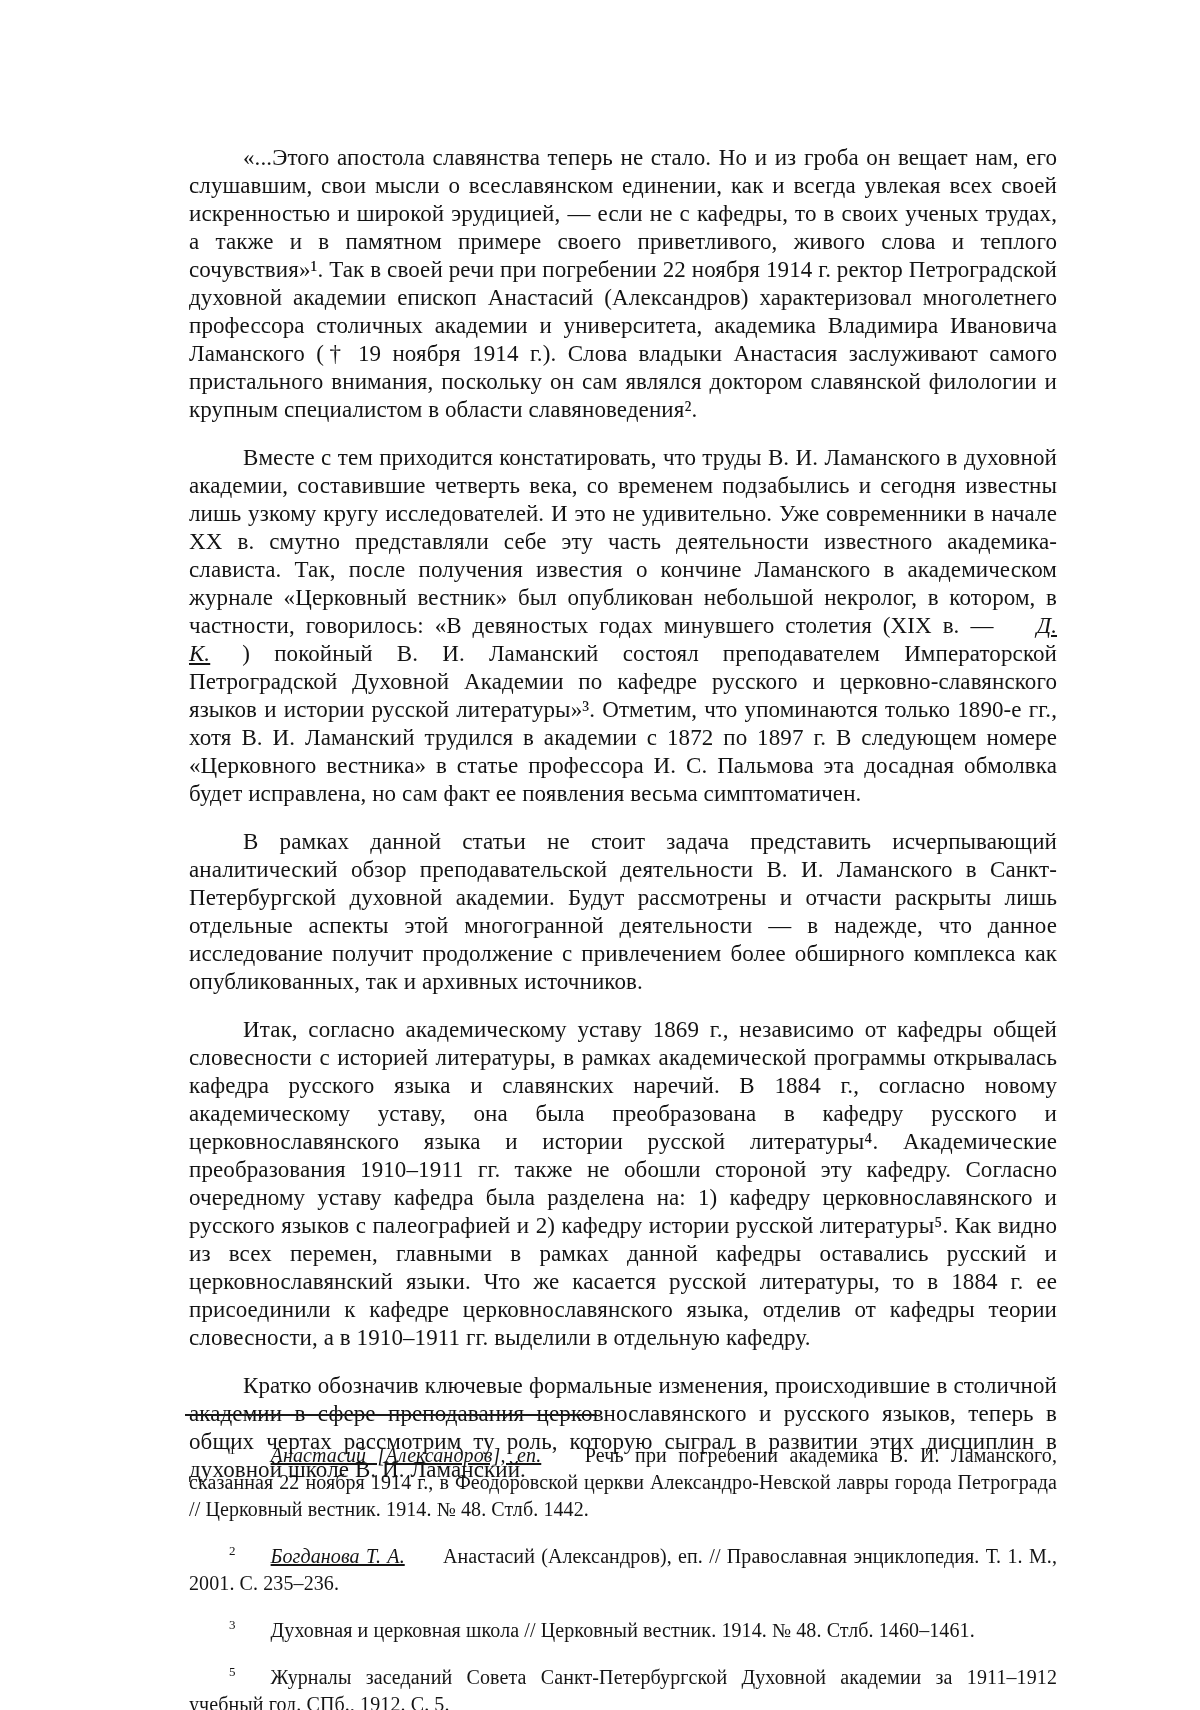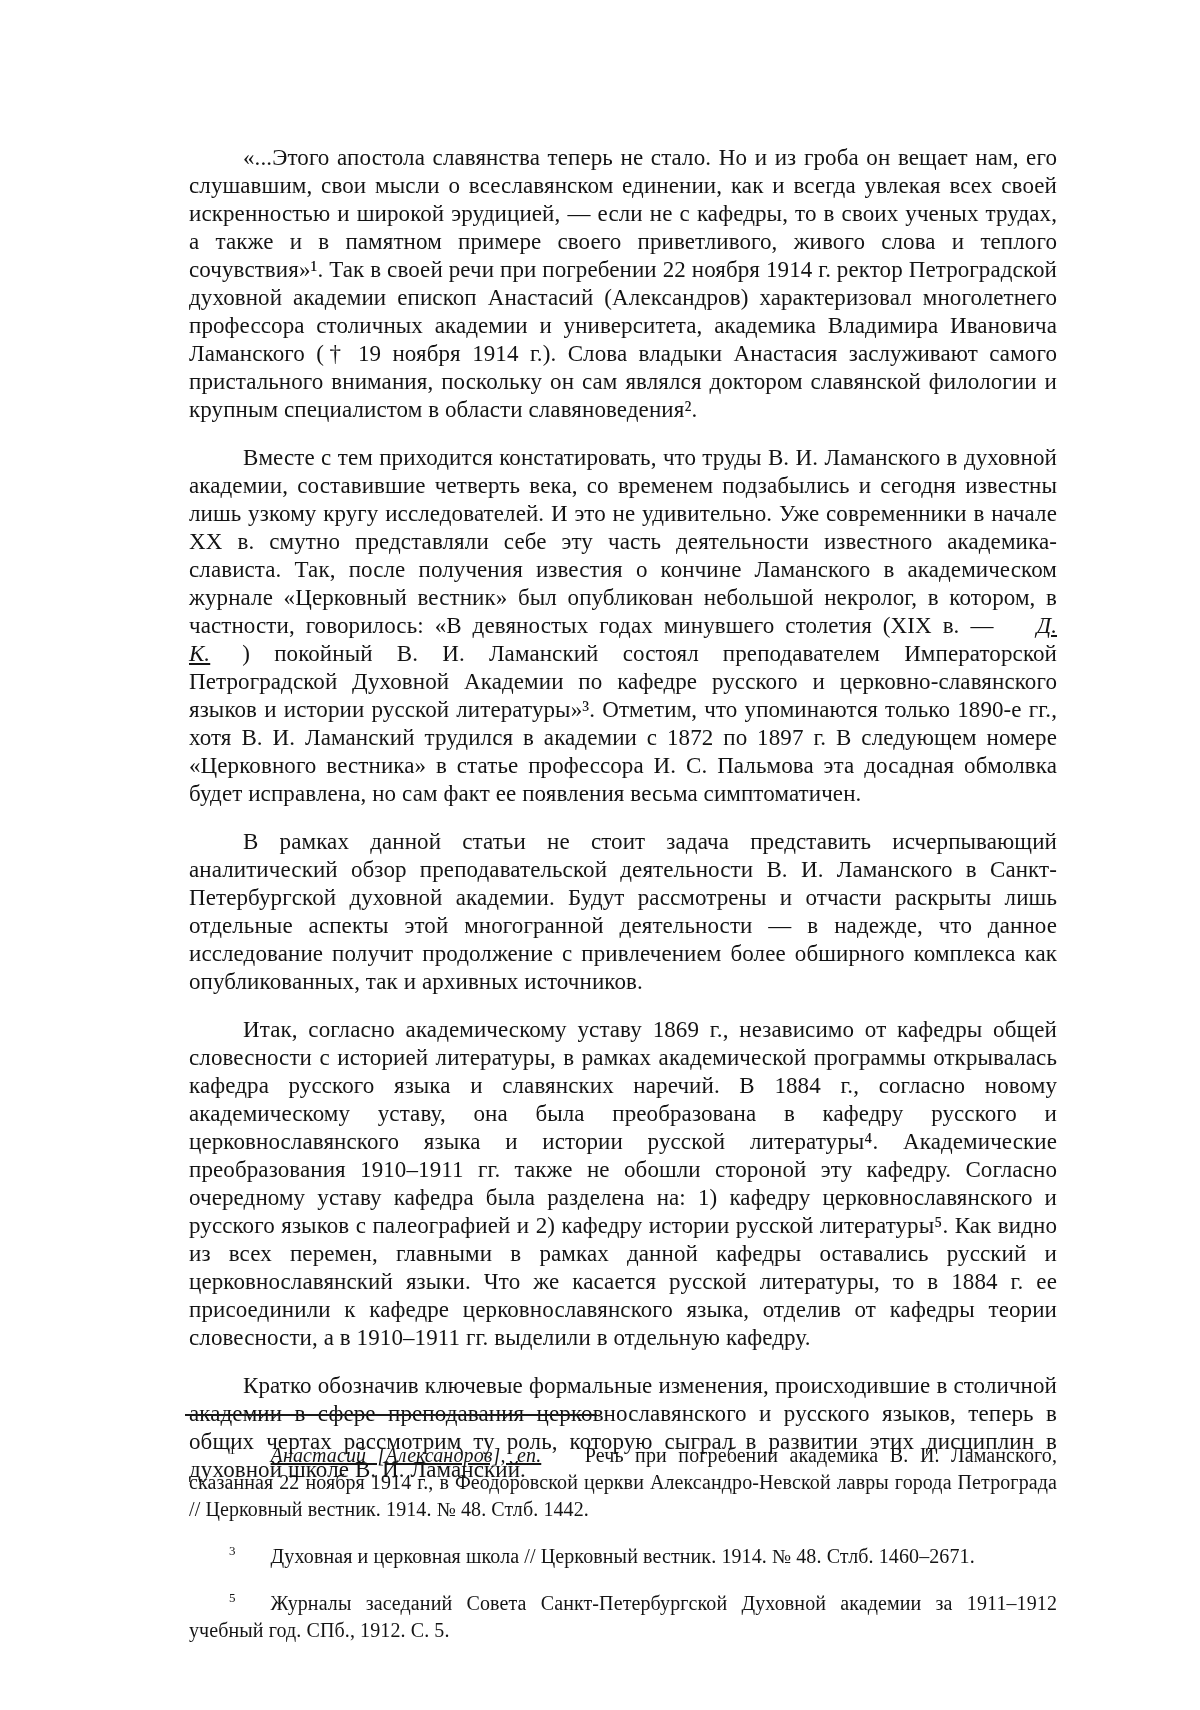--- a/index.html
+++ b/index.html
@@ -76,22 +76,23 @@
     <p><span>В рамках данной статьи не стоит задача представить исчерпывающий аналитический обзор преподавательской деятельности В. И. Ламанского в Санкт-Петербургской духовной академии. Будут рассмотрены и отчасти раскрыты лишь отдельные аспекты этой многогранной деятельности — в надежде, что данное исследование получит продолжение с привлечением более обширного комплекса как опубликованных, так и архивных источников.</span></p>
     <p><span>Итак, согласно академическому уставу 1869 г., независимо от кафедры общей словесности с историей литературы, в рамках академической программы открывалась кафедра русского языка и славянских наречий. В 1884 г., согласно новому академическому уставу, она была преобразована в кафедру русского и церковнославянского языка и истории русской литературы⁴. Академические преобразования 1910–1911 гг. также не обошли стороной эту кафедру. Согласно очередному уставу кафедра была разделена на: 1) кафедру церковнославянского и русского языков с палеографией и 2) кафедру истории русской литературы⁵. Как видно из всех перемен, главными в рамках данной кафедры оставались русский и церковнославянский языки. Что же касается русской литературы, то в 1884 г. ее присоединили к кафедре церковнославянского языка, отделив от кафедры теории словесности, а в 1910–1911 гг. выделили в отдельную кафедру.</span></p>
     <p><span>Кратко обозначив ключевые формальные изменения, происходившие в столичной академии в сфере преподавания церковнославянского и русского языков, теперь в общих чертах рассмотрим ту роль, которую сыграл в развитии этих дисциплин в духовной школе В. И. Ламанский.</span></p>
   </div>
 
   <div class="footnotes">
     <div class="fn-rule"></div>
 
     <p class="footnote"><span class="fn-marker">1</span><span class="it">Анастасий [Александров], еп.</span><span> Речь при погребении академика В. И. Ламанского, сказанная 22 ноября 1914 г., в Феодоровской церкви Александро-Невской лавры города Петрограда // Церковный вестник. 1914. № 48. Стлб. 1442.</span></p>
 
+    <p class="footnote"><span class="fn-marker">2</span><span class="it">Богданова Т. А.</span><span> Анастасий (Александров), еп. // Православная энциклопедия. Т. 1. М., 2001. С. 235–236.</span></p>
 
-    <p class="footnote"><span class="fn-marker">3</span><span>Духовная и церковная школа // Церковный вестник. 1914. № 48. Стлб. 1460–2671.</span></p>
+    <p class="footnote"><span class="fn-marker">3</span><span>Духовная и церковная школа // Церковный вестник. 1914. № 48. Стлб. 1460–1461.</span></p>
 
 
     <p class="footnote"><span class="fn-marker">5</span><span>Журналы заседаний Совета Санкт-Петербургской Духовной академии за 1911–1912 учебный год. СПб., 1912. С. 5.</span></p>
   </div>
 
   <div class="page-footer">
     <span class="journal-title">Отечественная история</span>
     <span class="page-number">43</span>
   </div>
 

